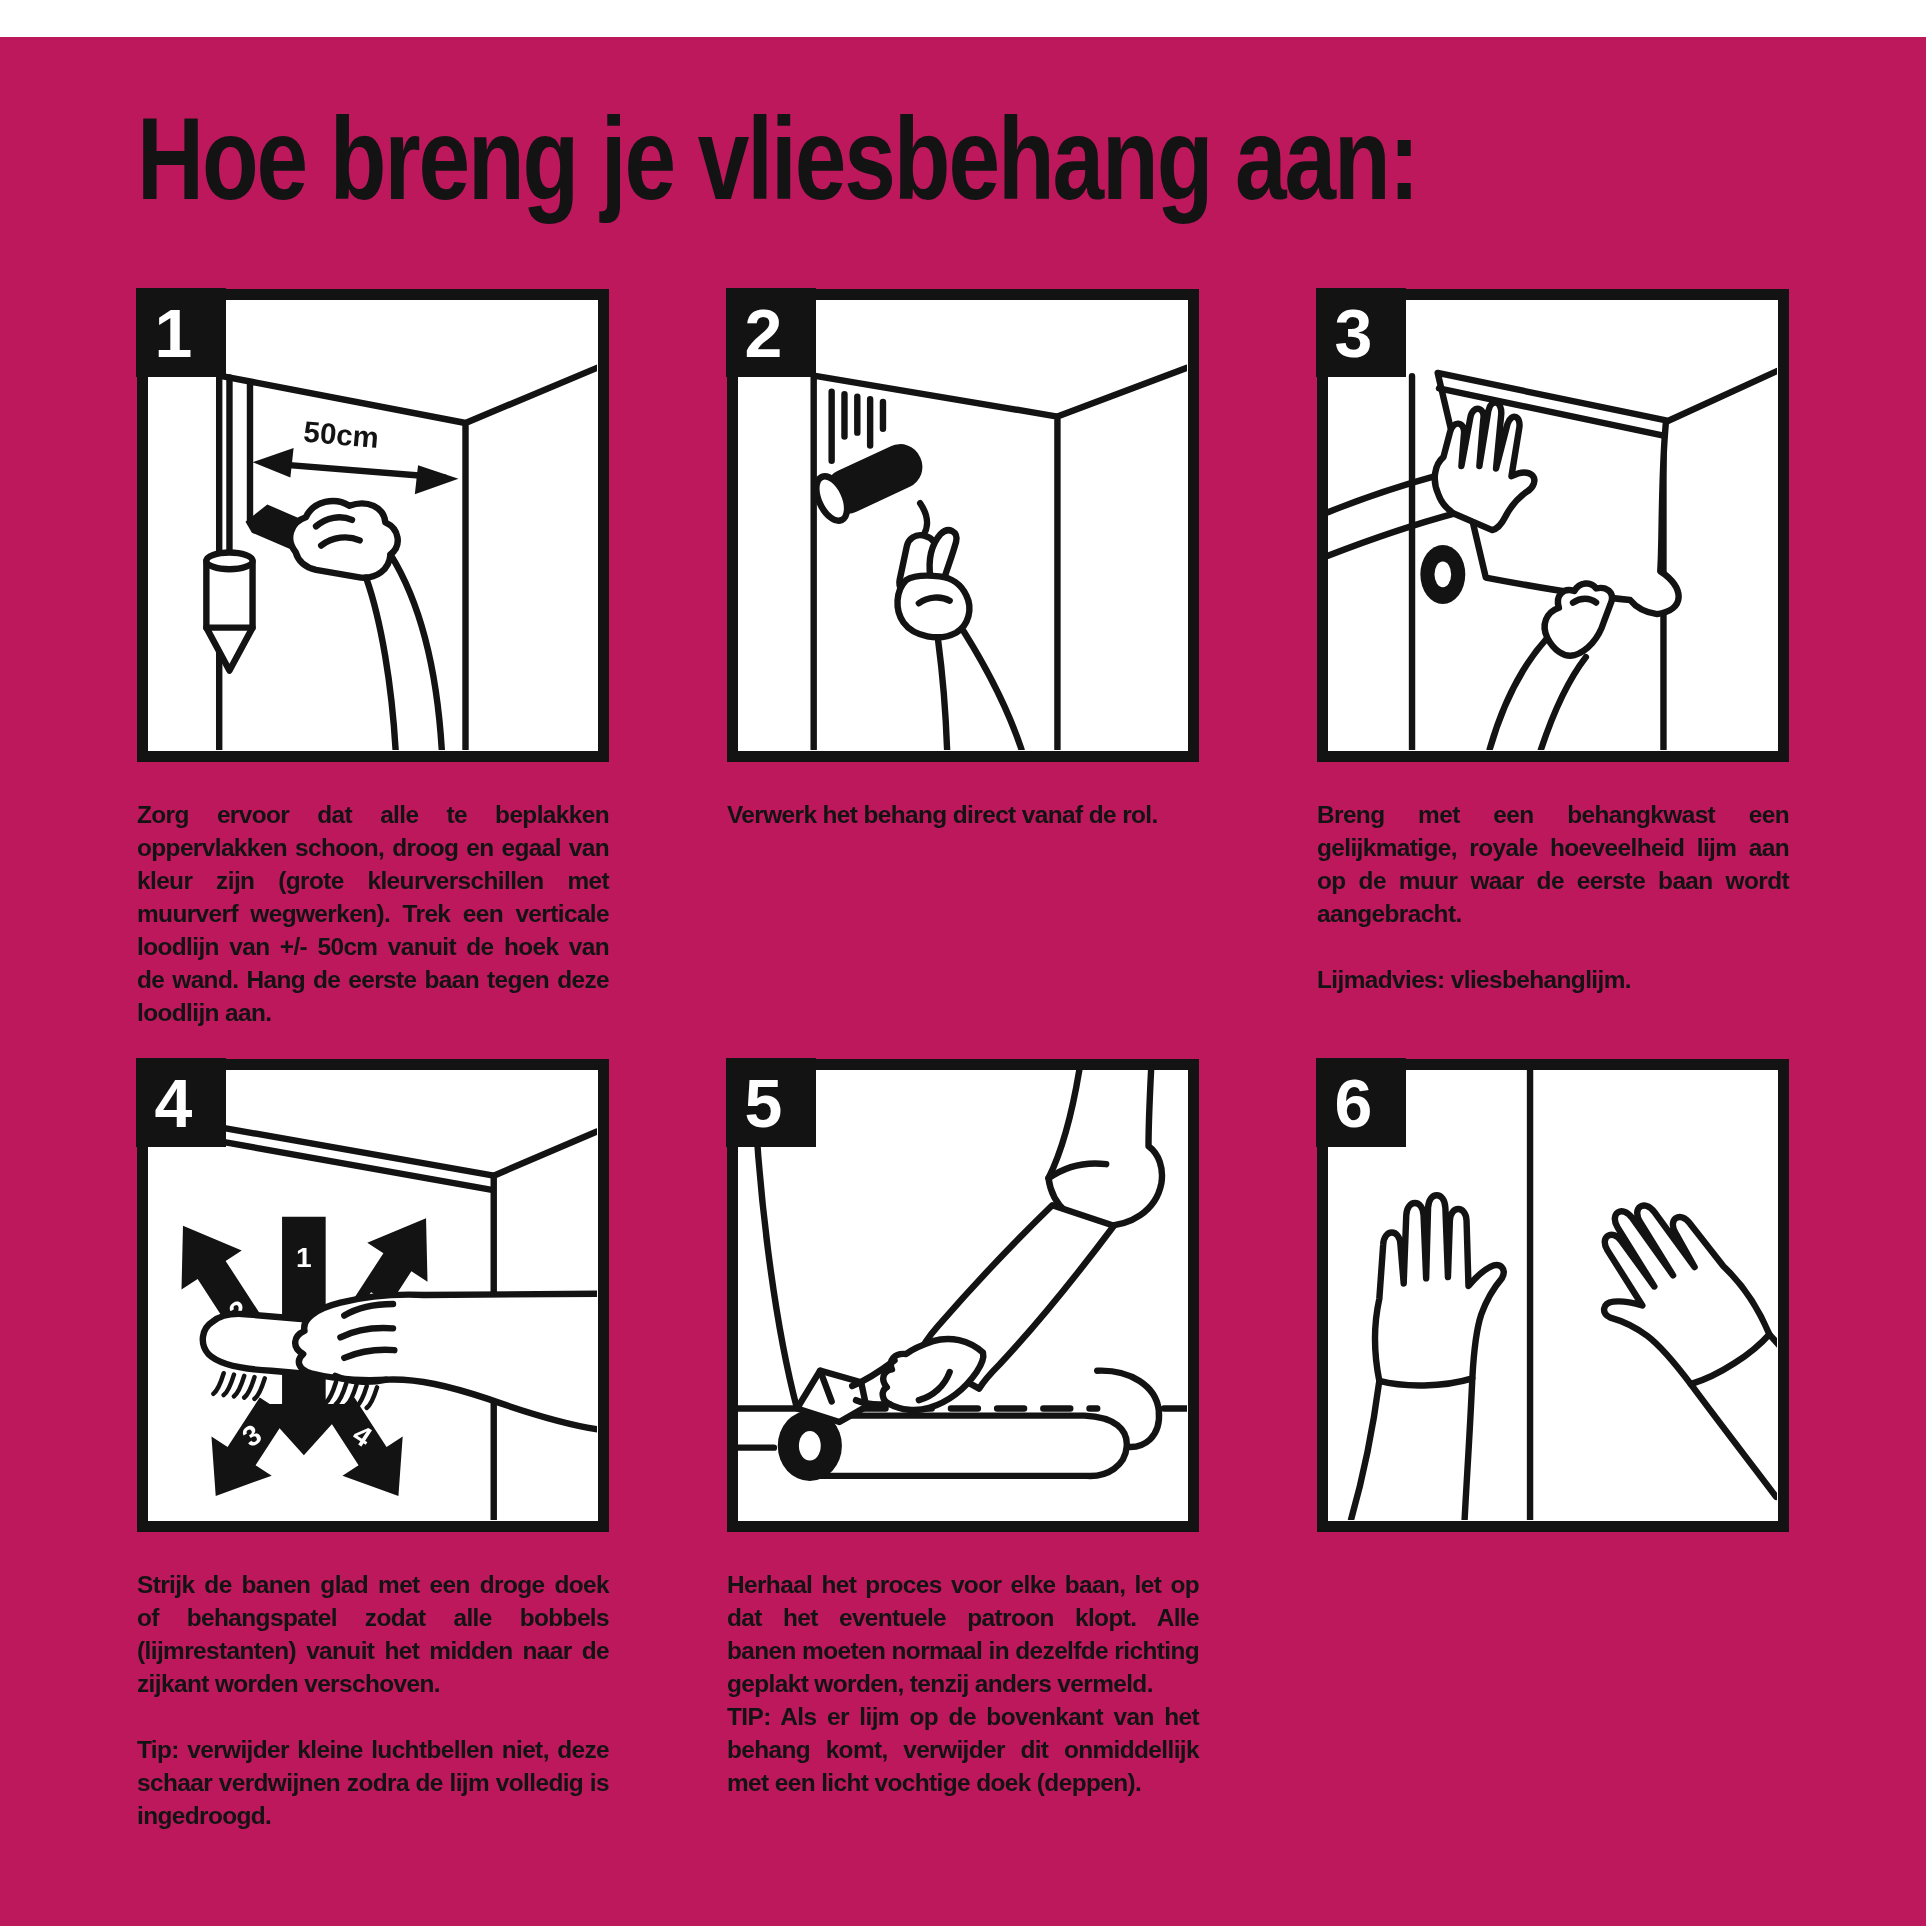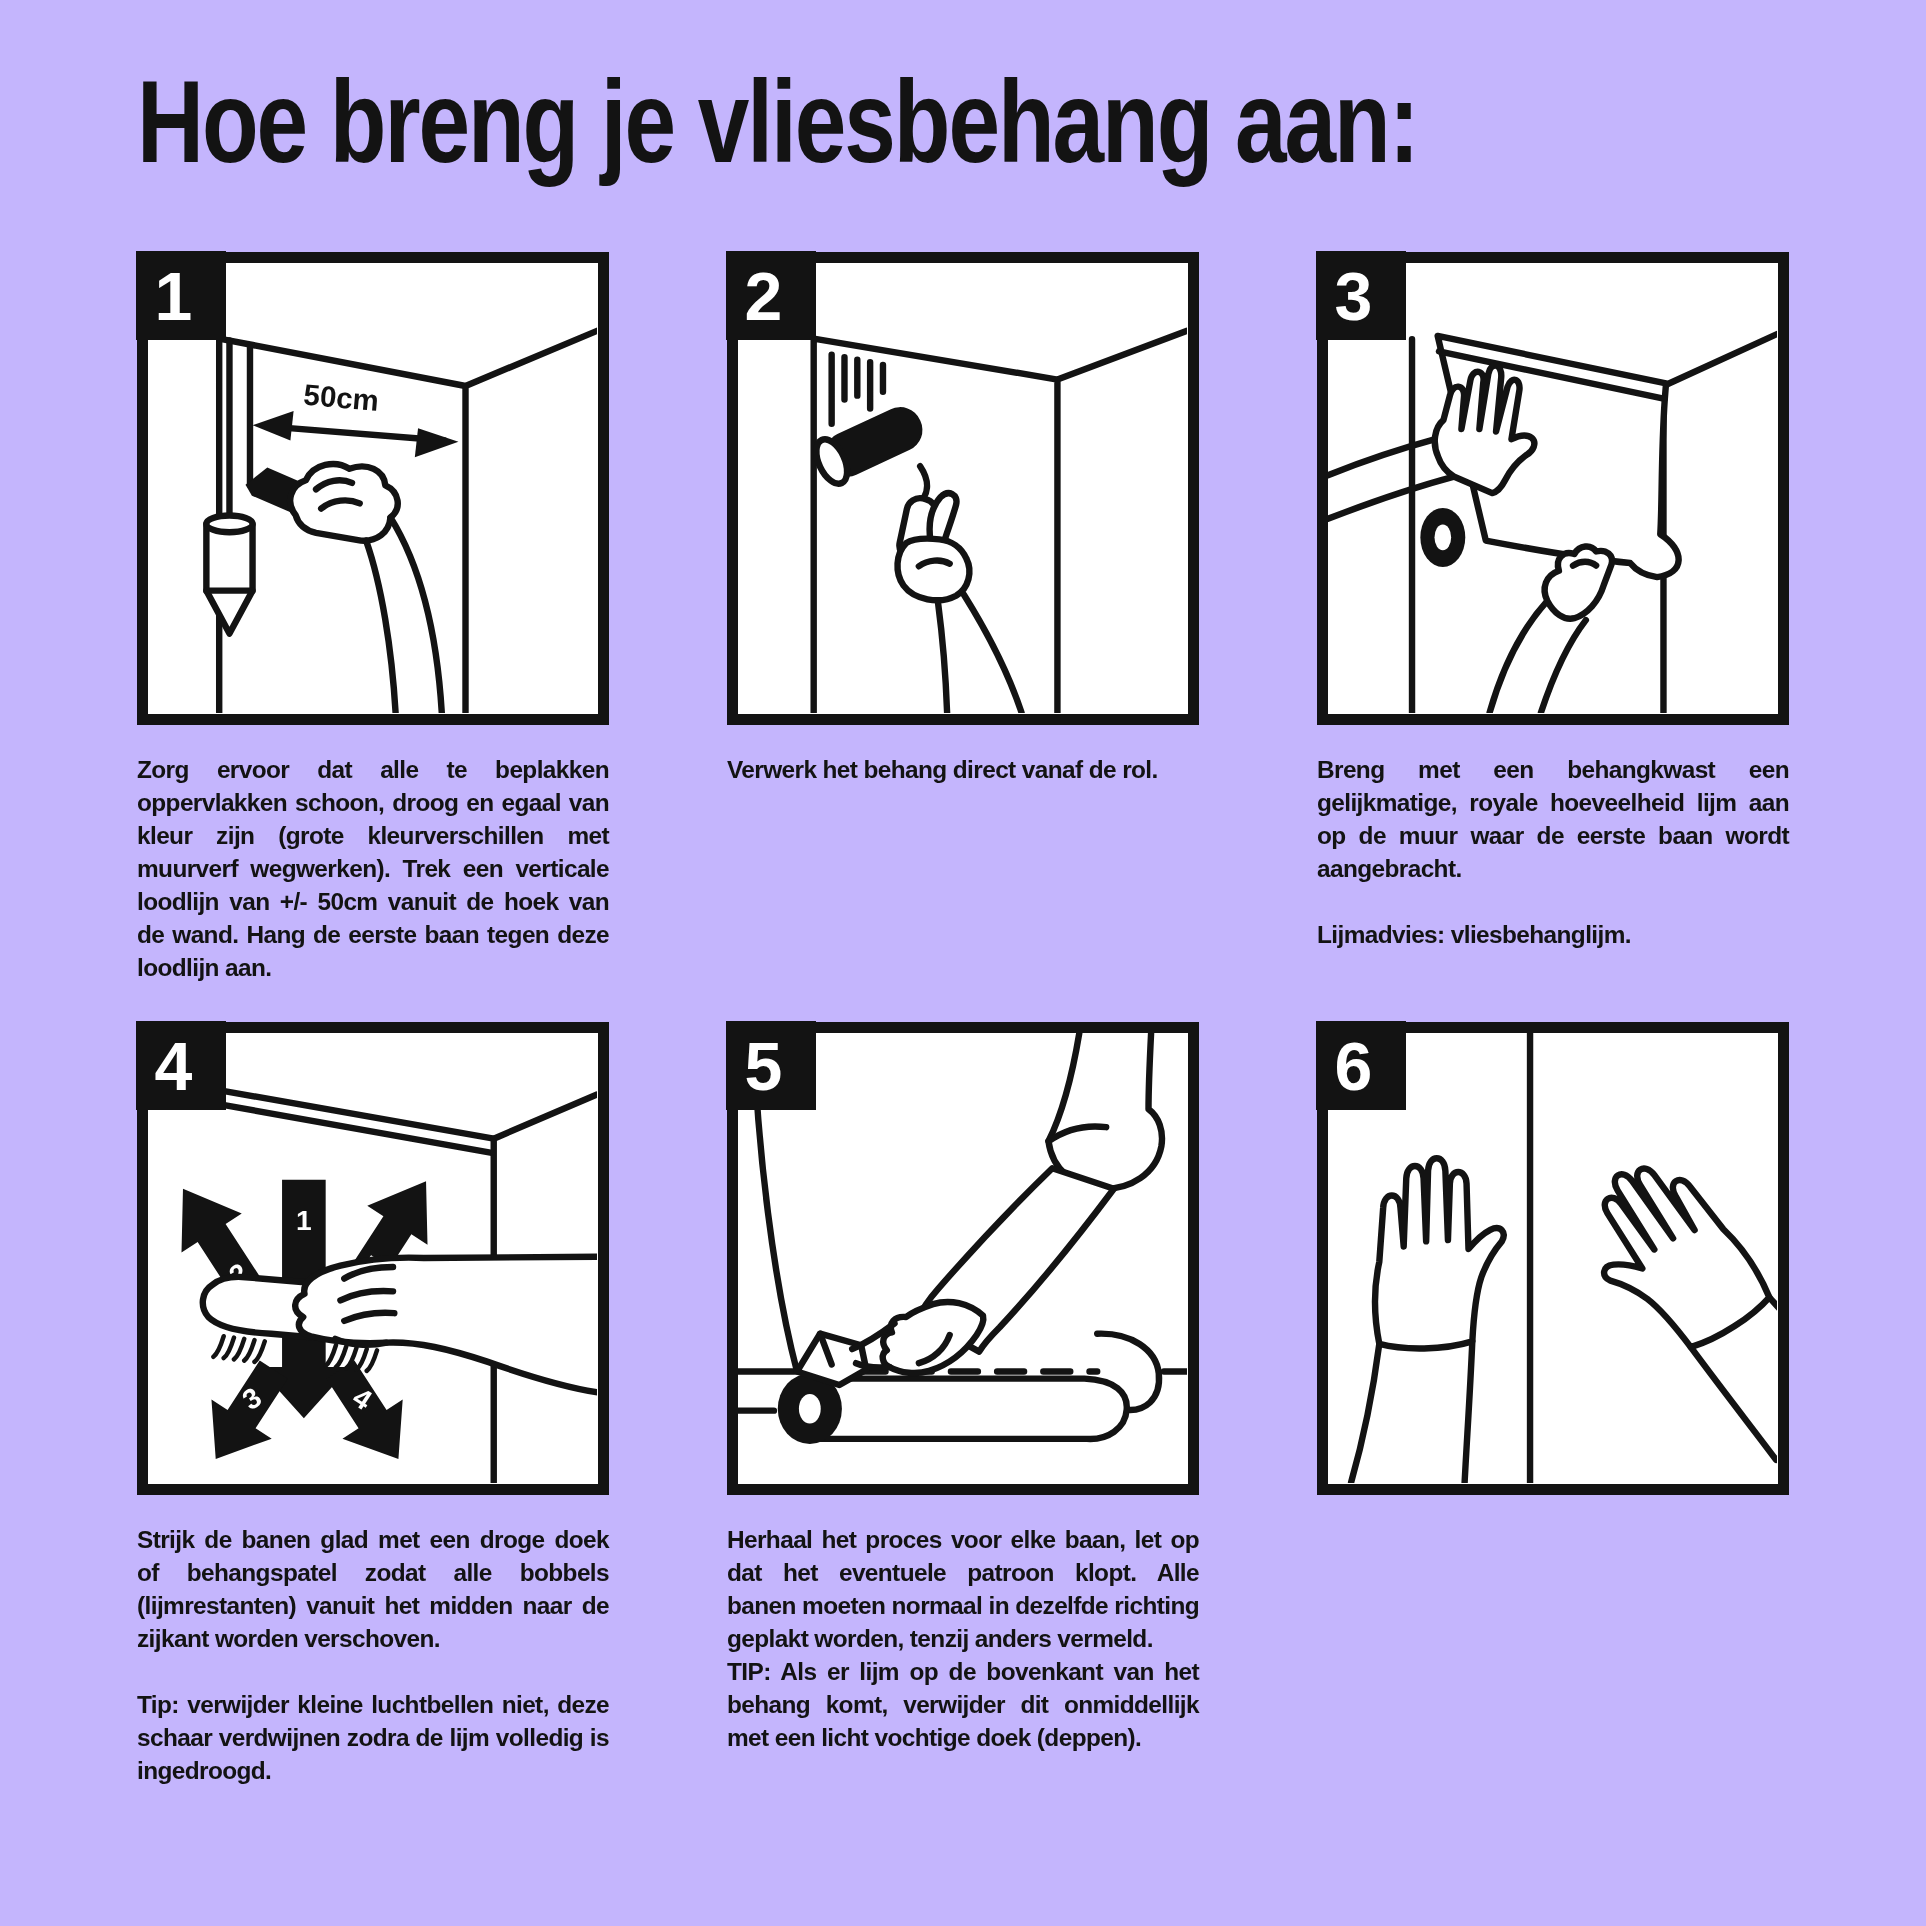--- a/index.html
+++ b/index.html
@@ -1,17 +1,17 @@
 <!DOCTYPE html>
 <html style="font-size:10.3px"><head>
 <meta charset="utf-8">
 <style>
   html,body{margin:0;padding:0;background:#ffffff;}
   body{width:1926px;height:1926px;position:relative;font-family:"Liberation Sans",sans-serif;color:#131313;}
-  .sheet{position:absolute;inset:0;background:#c4b5fd;overflow:hidden;}
+  .sheet{position:absolute;inset:0;background:#be185d;overflow:hidden;margin-top:37px;}
   h1.title{
     position:absolute;left:137px;top:59px;margin:0;
     font-size:116px;line-height:1.1;font-weight:bold;letter-spacing:-2.6px;
     transform:scaleX(0.80);transform-origin:left top;white-space:nowrap;
   }
   .grid{
     position:absolute;left:137px;top:252px;
     display:grid;grid-template-columns:472px 472px 472px;column-gap:118px;
     grid-template-rows:473px 297px 473px auto;
   }
@@ -19,21 +19,21 @@
     position:relative;width:472px;height:473px;box-sizing:border-box;
     border:11.6px solid #131313;background:#ffffff;
   }
   .badge{
     position:absolute;top:-11.6px;left:-11.6px;width:90px;height:89px;
     background:#131313;color:#ffffff;display:flex;align-items:center;
     padding-left:18px;box-sizing:border-box;font-size:68px;font-weight:bold;z-index:3;
   }
   .illu{position:absolute;inset:0;width:449px;height:450px;z-index:1;}
   .caption{
-    width:472px;padding-top:28px;box-sizing:border-box;
+    width:472px;padding-top:36px;box-sizing:border-box;
     font-size:24.4px;line-height:33px;font-weight:bold;letter-spacing:-0.6px;
     text-align:justify;
   }
   .caption p{margin:0;}
   .caption p.gap{margin-top:33px;}
   .caption p:empty{display:none;}
   .arrnum{font-family:"Liberation Sans",sans-serif;font-weight:bold;font-size:44px;fill:#ffffff;text-anchor:middle;stroke:none;}
   .measurelbl{font-family:"Liberation Sans",sans-serif;font-weight:bold;font-size:46px;fill:#131313;text-anchor:middle;stroke:none;}
 </style>
 </head>

